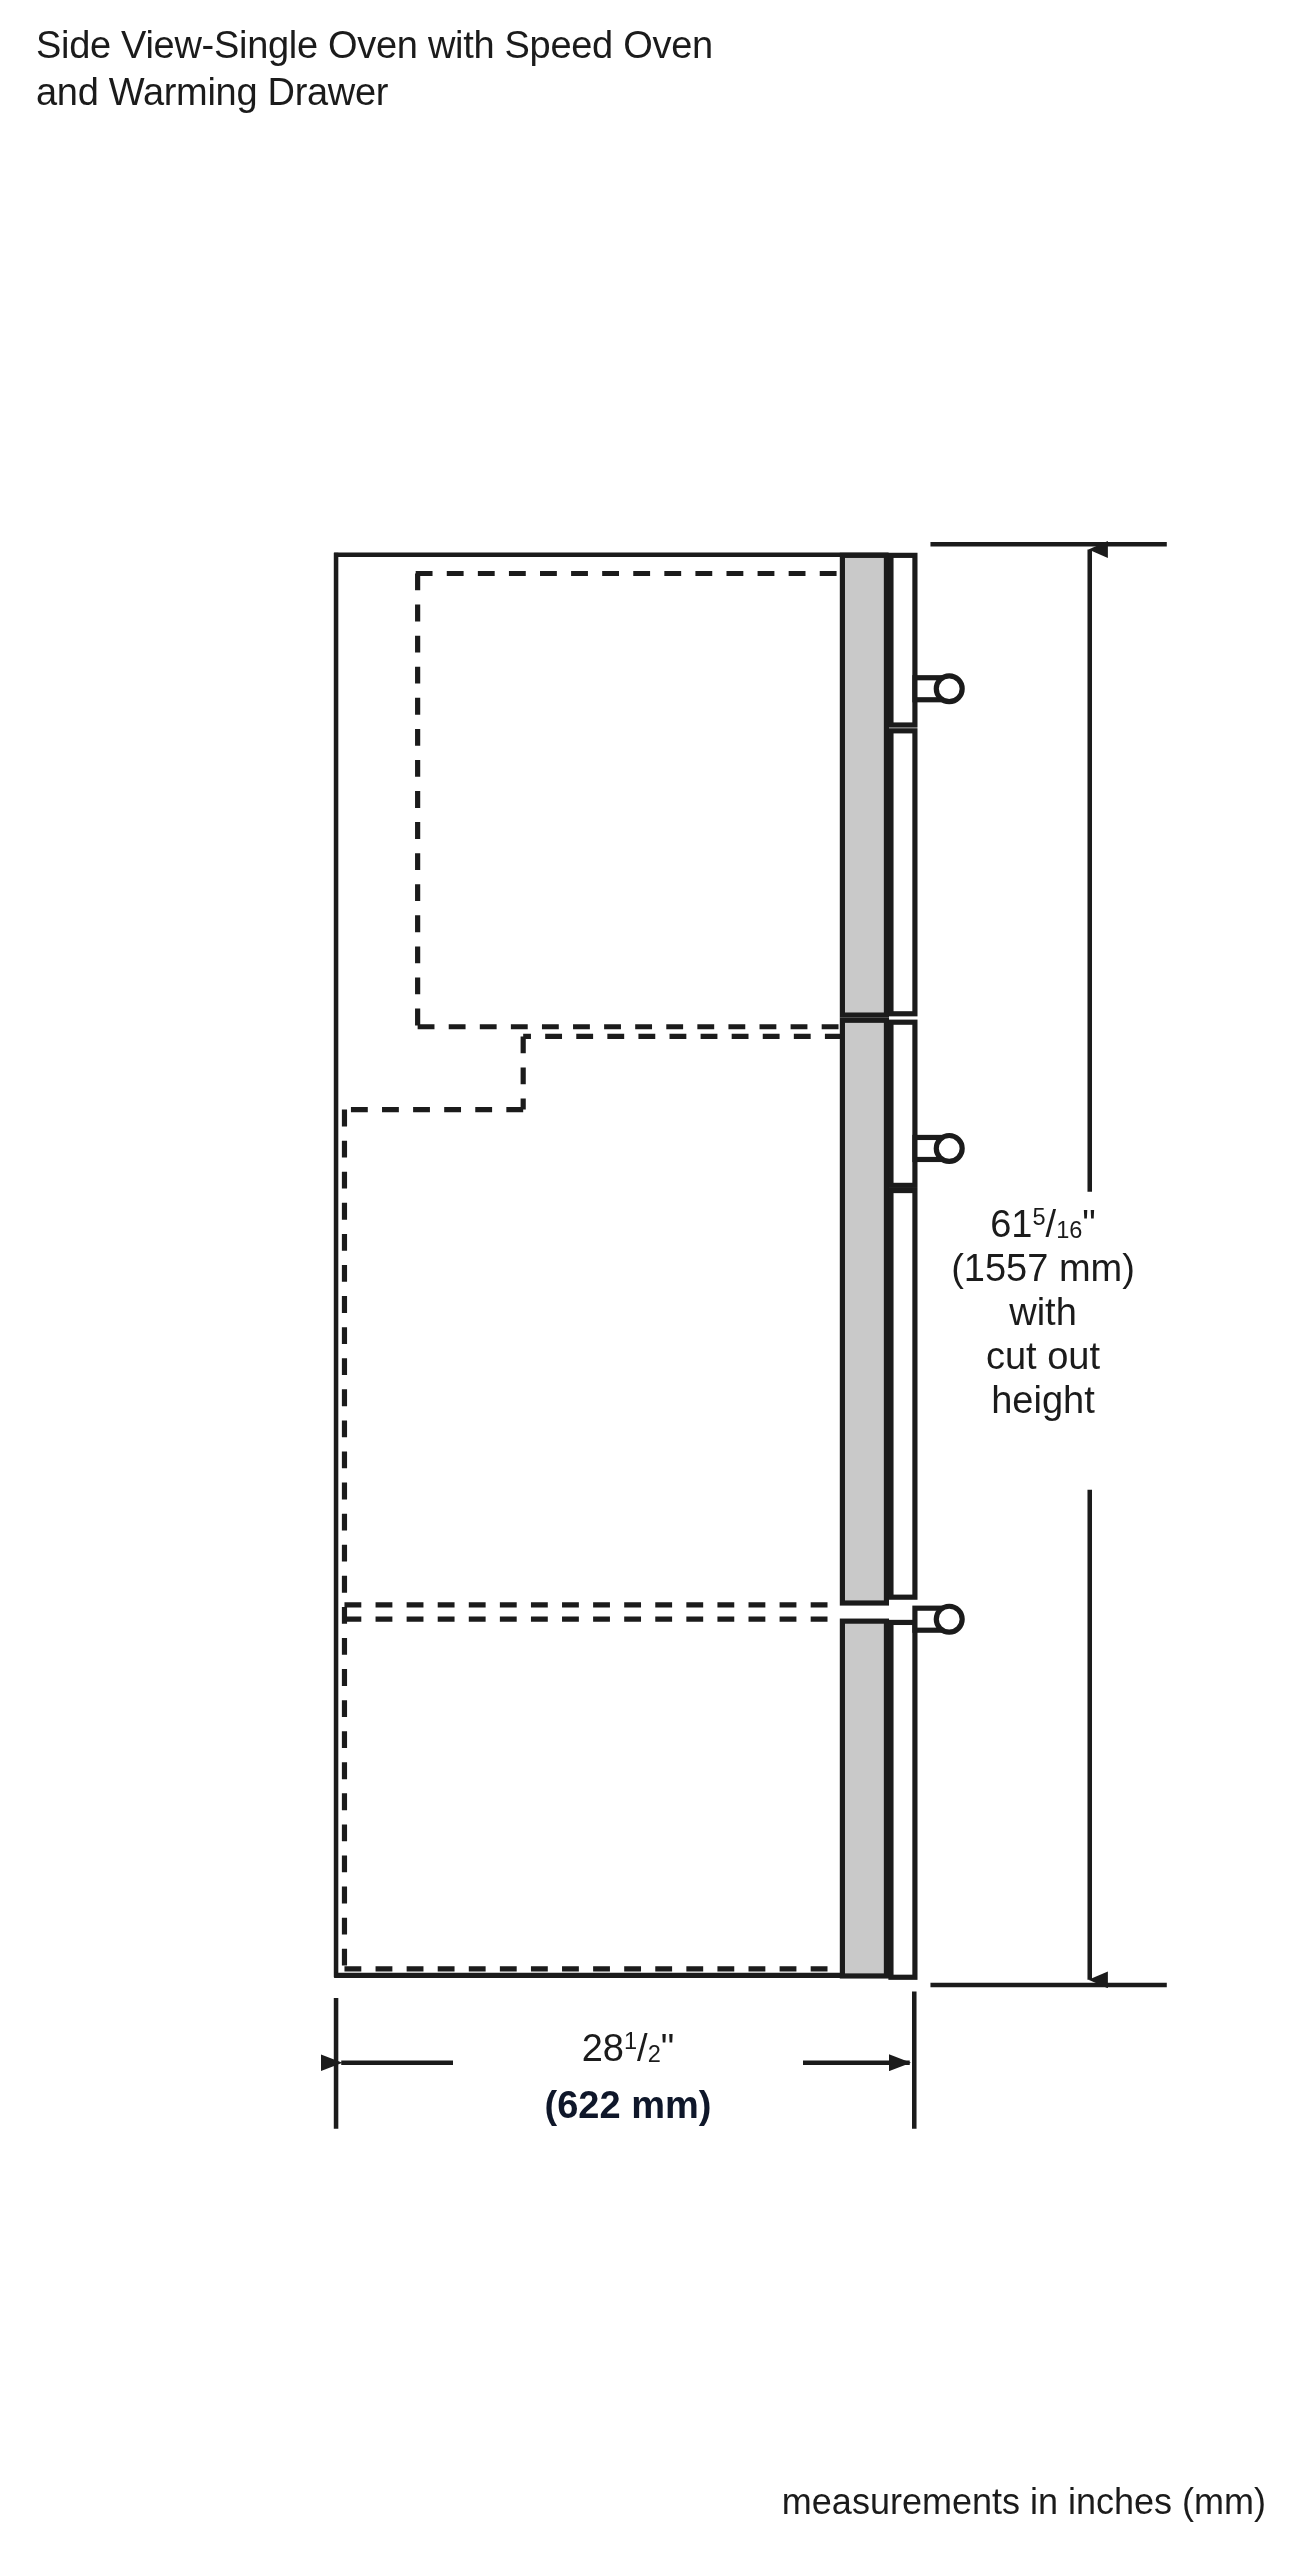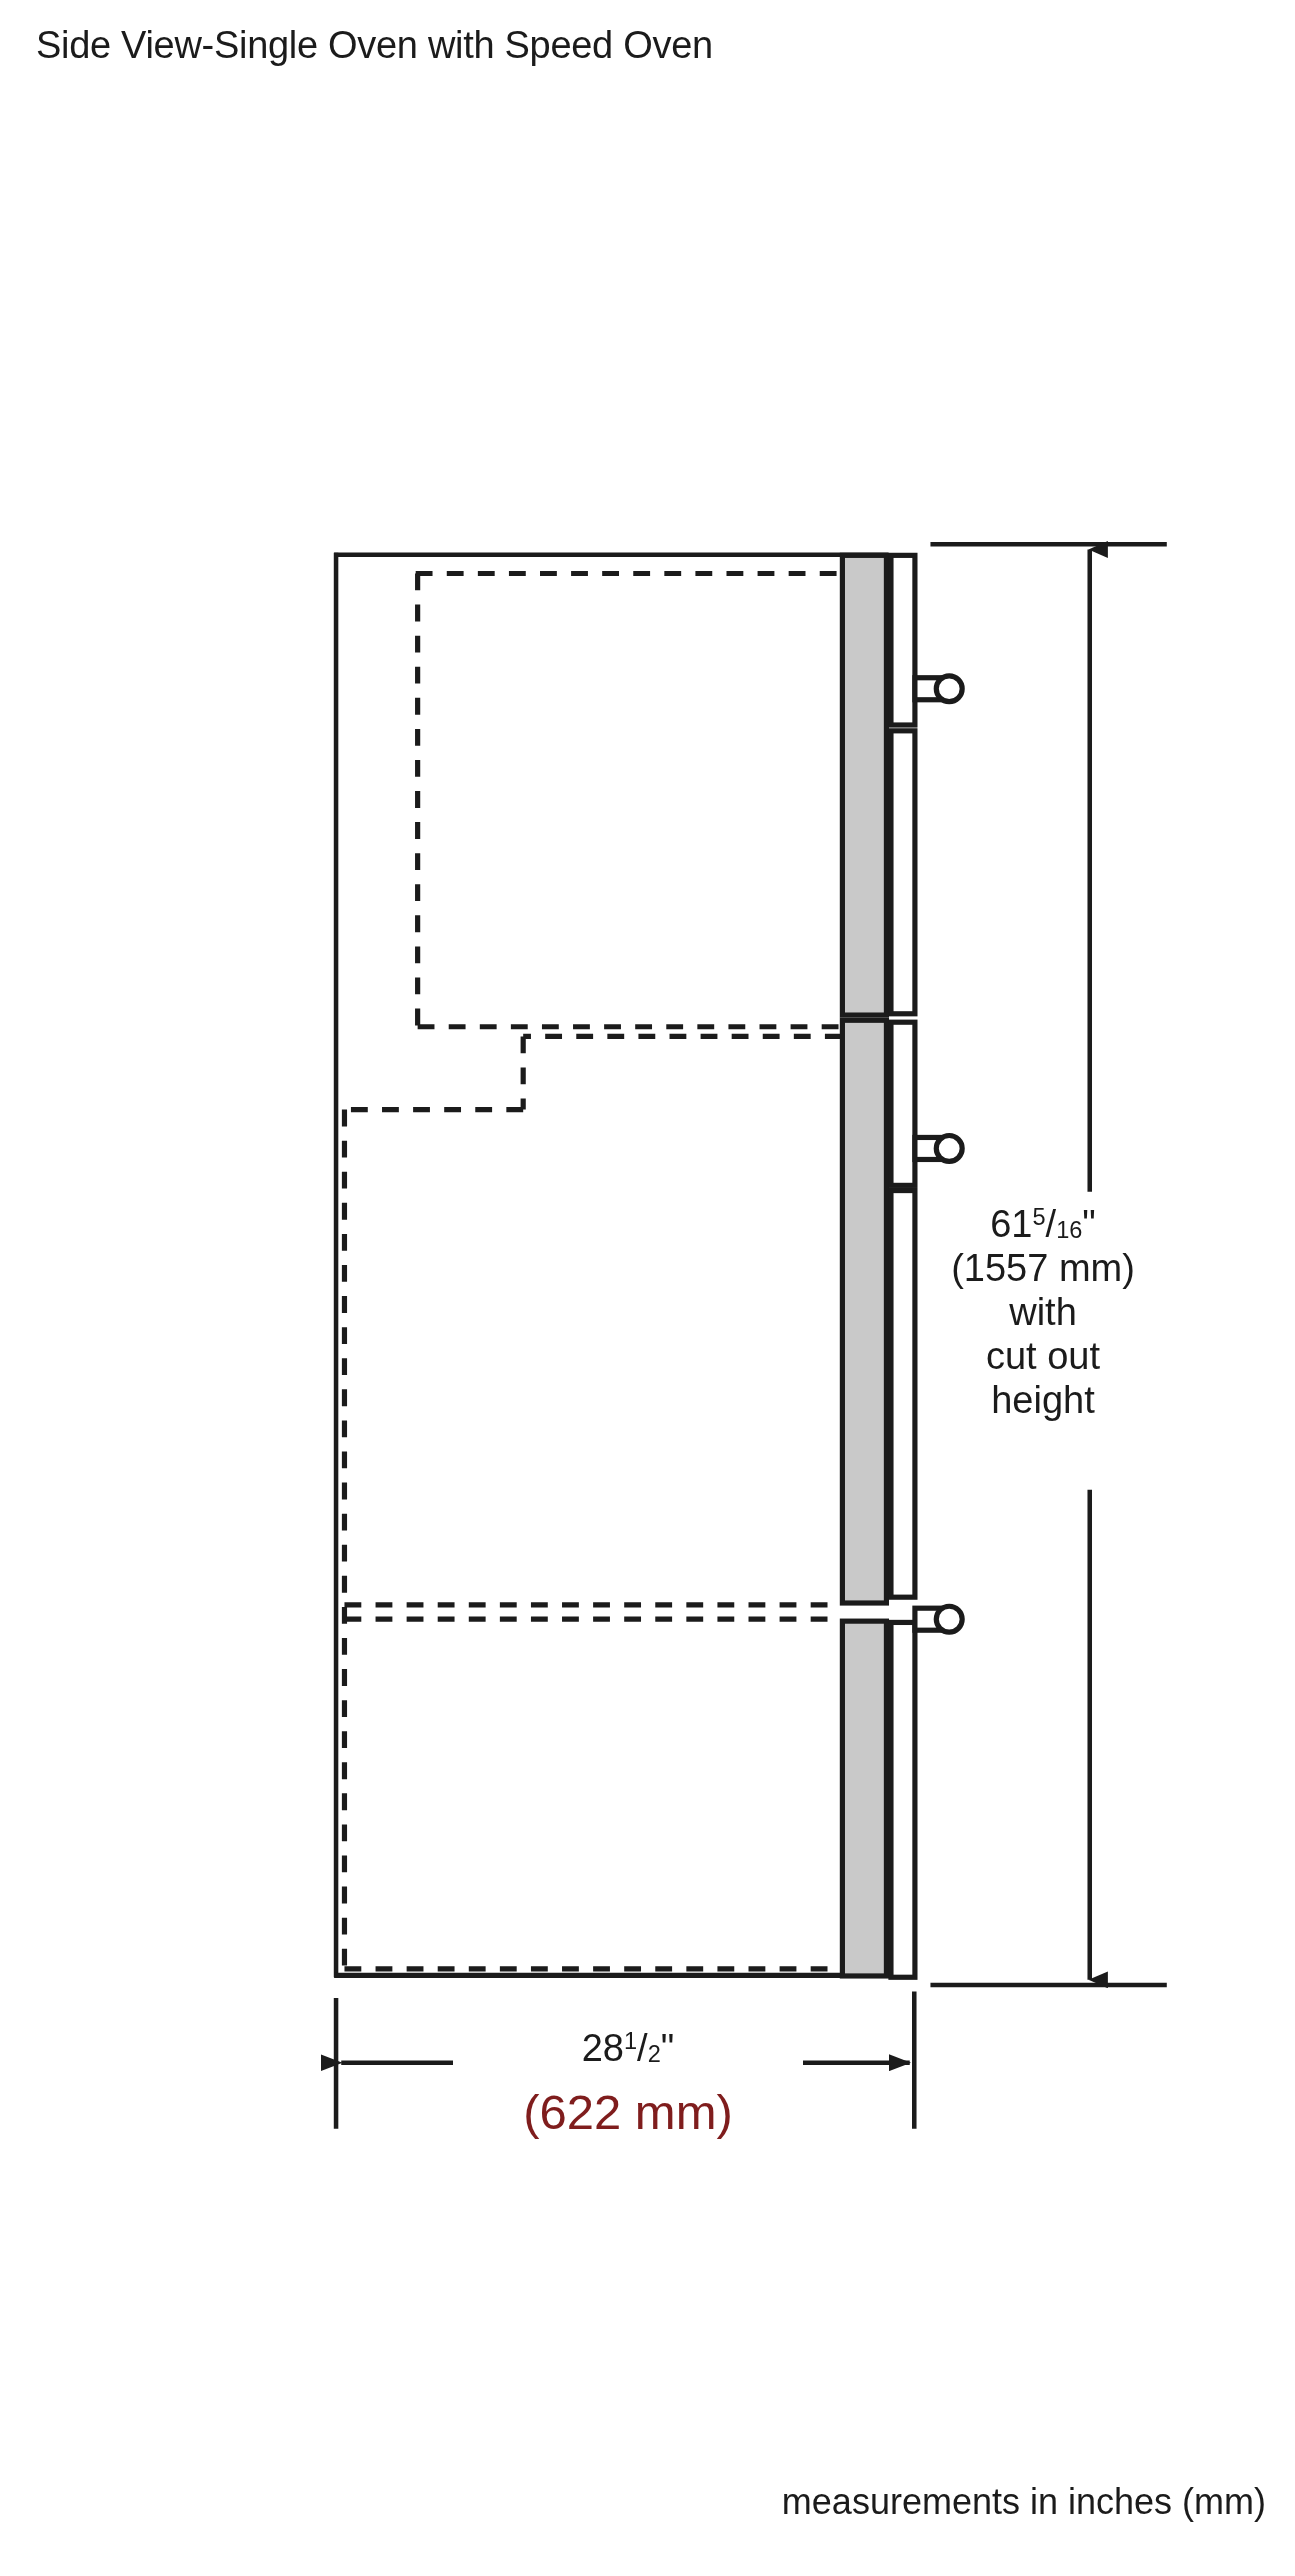--- a/index.html
+++ b/index.html
@@ -71,22 +71,23 @@
     color: #1b1b1b;
     background: #ffffff;
     padding: 1.3px 0 2.6px 0;
   }
   #width-dim-metric {
     position: absolute;
     left: 453px;
     top: 2084px;
     width: 350px;
     text-align: center;
-    font-size: 49px;
-    color: #7f1d1d;
+    font-size: 38px;
+    color: #0f172a;
+    font-weight: bold;
   }
 
   
   .frac-num {
     font-size: 0.62em;
     vertical-align: 0.52em;
     line-height: 0;
   }
   .frac-den {
     font-size: 0.62em;
@@ -110,20 +111,21 @@
     padding-left: 9px;
   }
 </style>
 </head>
 <body>
 
 <div id="page">
 
   <div id="title-block">
     <div class="title-line">Side View-Single Oven with Speed Oven</div>
+    <div class="title-line">and Warming Drawer</div>
   </div>
 
   <svg id="drawing-svg" viewBox="0 0 2000 3977" width="1295" height="2576">
 
     <defs>
       <marker id="arrow-up" markerWidth="26" markerHeight="30" refX="13" refY="2" orient="auto-start-reverse" markerUnits="userSpaceOnUse">
         <path d="M13,0 L26,30 L0,30 Z" fill="#1b1b1b"></path>
       </marker>
       <marker id="arrow-down" markerWidth="26" markerHeight="30" refX="13" refY="28" orient="auto" markerUnits="userSpaceOnUse">
         <path d="M13,30 L0,0 L26,0 Z" fill="#1b1b1b"></path>

